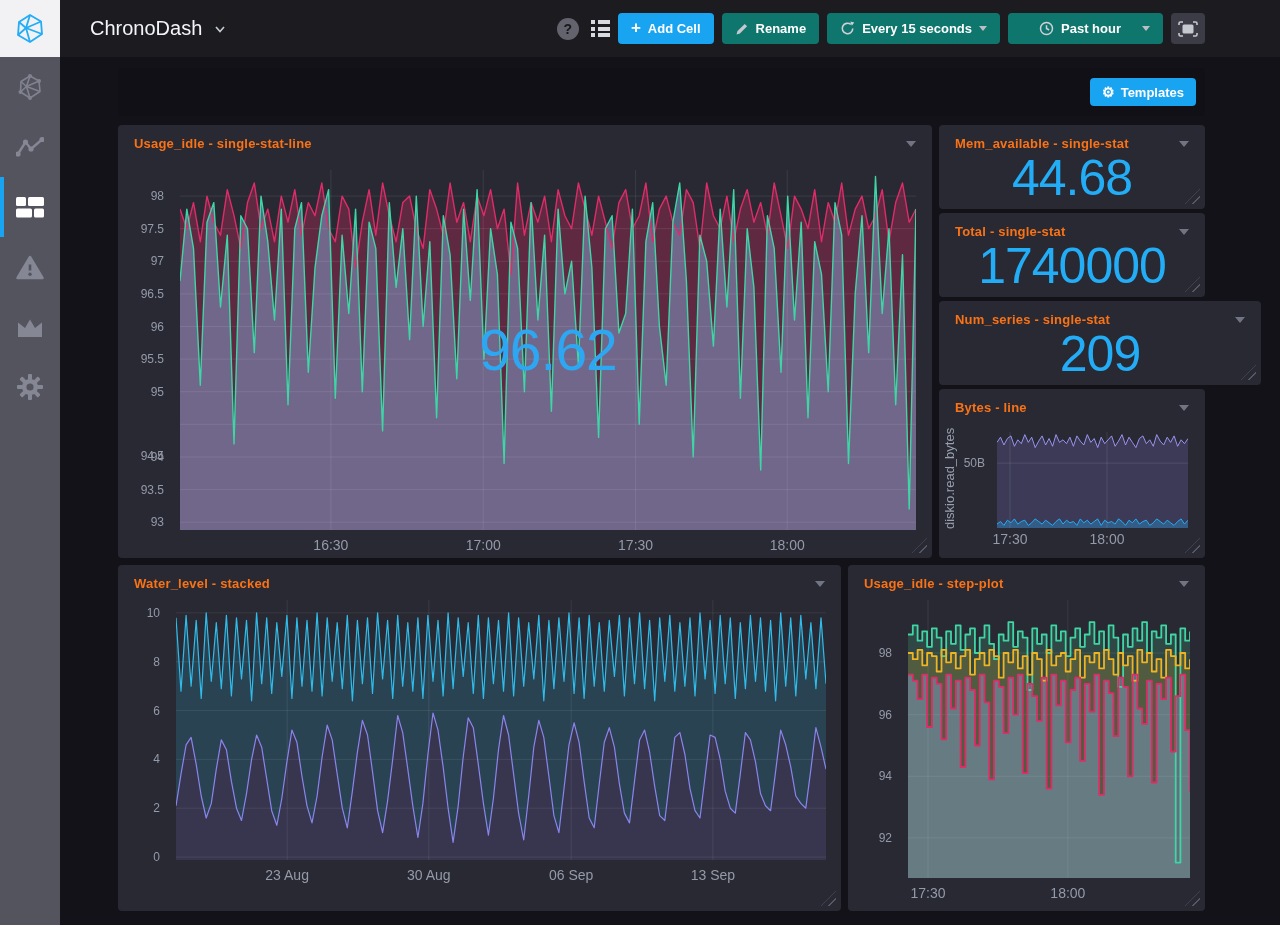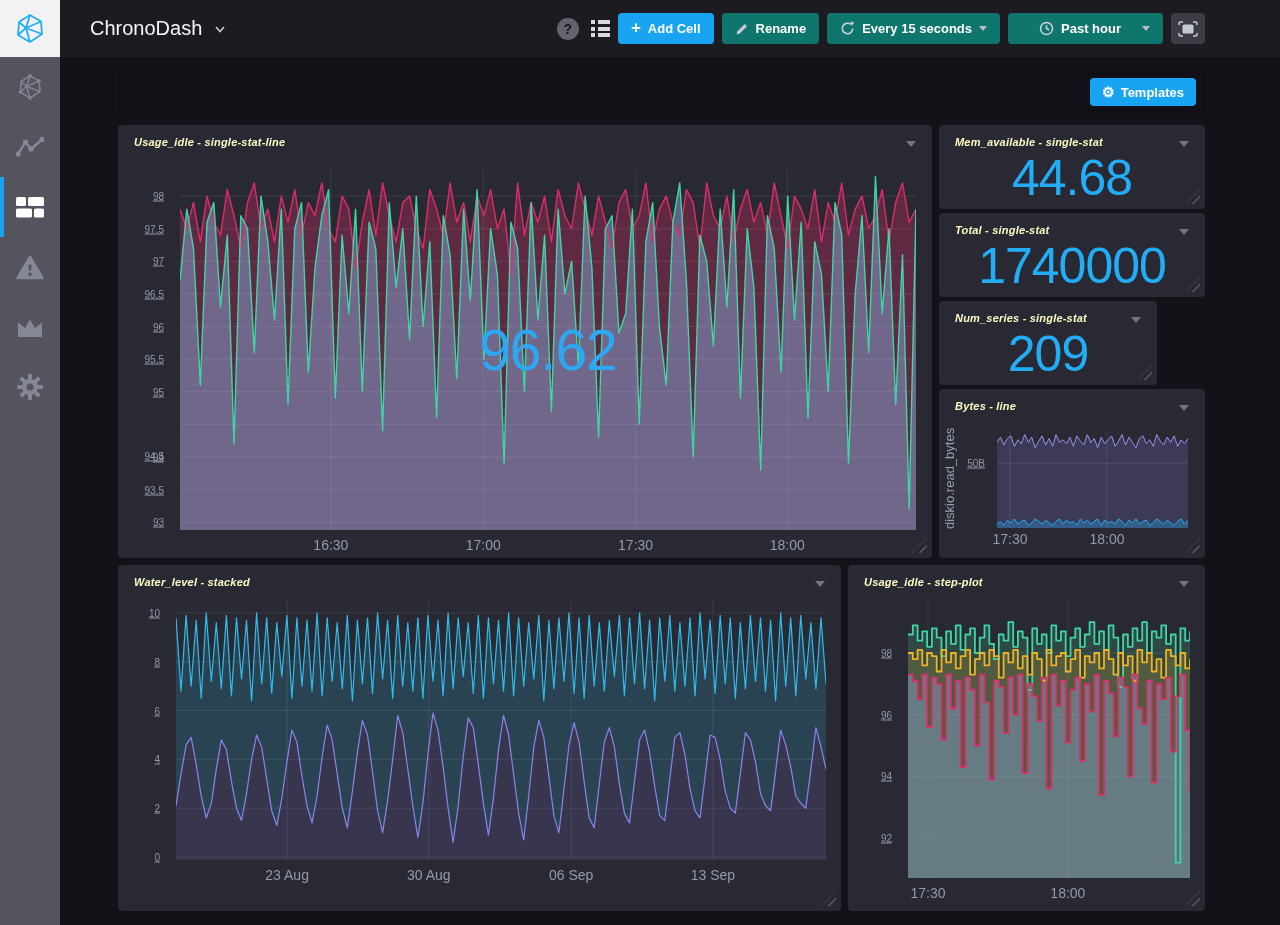--- a/index.html
+++ b/index.html
@@ -33,41 +33,41 @@
   
   .sidebar { position:absolute; left:0; top:57px; width:60px; bottom:0; background:#54545f; z-index:25; }
   .side-item { height:60px; display:flex; align-items:center; justify-content:center; position:relative; cursor:pointer; }
   .side-item.active::before { content:""; position:absolute; left:0; top:0; bottom:0; width:4px; background:#19a4f2; }
   
   .tbar { position:absolute; left:118px; top:68px; width:1087px; height:48px; background:#101016; border-radius:4px; }
   .tbtn { position:absolute; right:9px; top:10px; height:28px; background:#19a4f2; color:#fff; font-weight:700; font-size:13px; border-radius:4px; display:flex; align-items:center; gap:6px; padding:0 12px; border:none; cursor:pointer; }
   .tbtn .gear-glyph { font-size:14px; line-height:1; }
   
   .cell { position:absolute; background:#292933; border-radius:4px; }
-  .cell-title { position:absolute; top:11px; left:16px; font-size:11px; font-weight:700; color:#fef9c3; letter-spacing:.2px;font-style:italic; }
+  .cell-title { position:absolute; top:11px; left:16px; font-size:13px; font-weight:700; color:#f97316; letter-spacing:.2px; }
   .cell-caret { position:absolute; top:16px; right:16px; width:0; height:0; border-left:5px solid transparent; border-right:5px solid transparent; border-top:6px solid #717482; cursor:pointer; }
   .resize { position:absolute; right:5px; bottom:5px; width:15px; height:15px; cursor:nwse-resize;
     background:repeating-linear-gradient(135deg, transparent 0 4px, #5b5d6b 4px 5.6px);
     clip-path:polygon(100% 0, 100% 100%, 0 100%); opacity:.9; }
   .stat { position:absolute; left:0; right:0; top:26px; bottom:4px; display:flex; align-items:center; justify-content:center; font-size:50px; font-weight:300; color:#22adf6; letter-spacing:-1px; }
   .plot { position:absolute; cursor:crosshair; }
   .plot svg { display:block; }
   .y-axis { position:absolute; }
-  .y-axis span { position:absolute; right:8px; transform:translateY(-50%); font-size:10px; color:#939aa8; white-space:nowrap;text-decoration:underline; }
+  .y-axis span { position:absolute; right:8px; transform:translateY(-50%); font-size:12px; color:#939aa8; white-space:nowrap; }
   .x-axis { position:absolute; height:18px; }
   .x-axis span { position:absolute; transform:translateX(-50%); font-size:14px; color:#939aa8; white-space:nowrap; }
   .overlay-stat { position:absolute; left:62px; top:45px; width:736px; height:360px; display:flex; align-items:center; justify-content:center; font-size:57px; font-weight:300; color:#2ea7f3; pointer-events:none; letter-spacing:-1px; }
   
   .cellA { left:118px; top:125px; width:814px; height:433px; }
   .cellA .plot { left:62px; top:45px; width:736px; height:360px; }
   .cellA .y-axis { left:0; top:45px; width:54px; height:360px; }
   .cellA .x-axis { left:62px; top:412px; width:736px; }
   .cellB { left:939px; top:125px; width:266px; height:84px; }
   .cellC { left:939px; top:213px; width:266px; height:84px; }
-  .cellD { left:939px; top:301px; width:218px; height:84px; }
+  .cellD { left:939px; top:301px; width:322px; height:84px; }
   .cellE { left:939px; top:389px; width:266px; height:169px; }
   .cellE .plot { left:58px; top:43px; width:191px; height:96px; }
   .cellE .y-axis { left:4px; top:43px; width:50px; height:96px; }
   .cellE .x-axis { left:58px; top:142px; width:191px; }
   .ylab-vert { position:absolute; left:3px; top:28px; height:122px; display:flex; align-items:center; justify-content:center; color:#98a0ad; font-size:13px; writing-mode:vertical-rl; transform:rotate(180deg); }
   .cellF { left:118px; top:565px; width:723px; height:346px; }
   .cellF .plot { left:58px; top:35px; width:650px; height:260px; }
   .cellF .y-axis { left:0; top:35px; width:50px; height:260px; }
   .cellF .x-axis { left:58px; top:302px; width:650px; }
   .cellG { left:848px; top:565px; width:357px; height:346px; }

